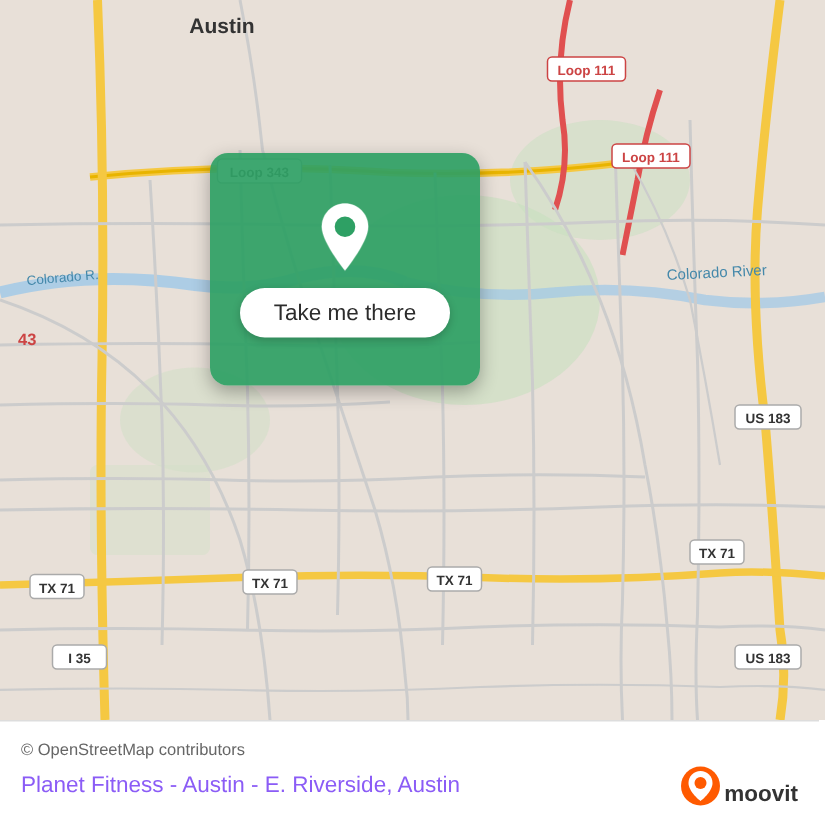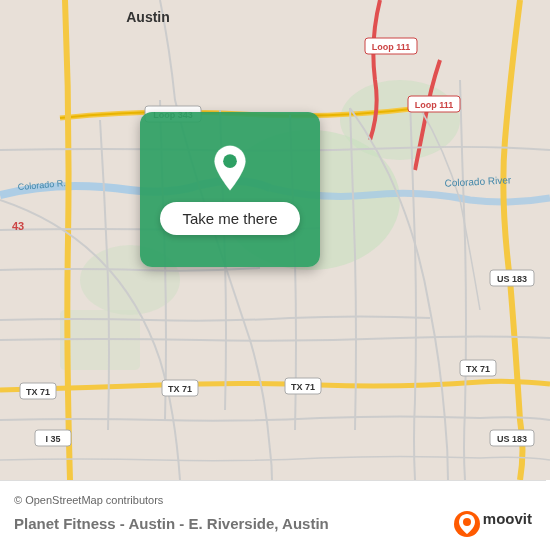--- a/index.html
+++ b/index.html
@@ -24,21 +24,21 @@
       width: 100%;
       height: 100%;
       position: absolute;
       top: 0;
       left: 0;
     }
 
     
     #location-card {
       position: absolute;
-      top: 112px;
+      top: 102px;
       left: 140px;
       width: 180px;
       height: 155px;
       background: rgba(46, 160, 100, 0.92);
       border-radius: 12px;
       display: flex;
       flex-direction: column;
       align-items: center;
       justify-content: center;
       gap: 10px;
@@ -82,27 +82,27 @@
     }
 
     #location-name-row {
       display: flex;
       align-items: center;
       justify-content: space-between;
     }
 
     #location-name {
       font-size: 15px;
-      color: #737373;
-      font-weight: 700;
+      color: #8b5cf6;
+      font-weight: 400;
     }
 
     #moovit-logo {
       display: flex;
-      align-items: flex-start;
+      align-items: flex-end;
       gap: 2px;
     }
 
     #moovit-pin {
       width: 28px;
       height: 28px;
     }
 
     #moovit-text {
       font-size: 15px;

